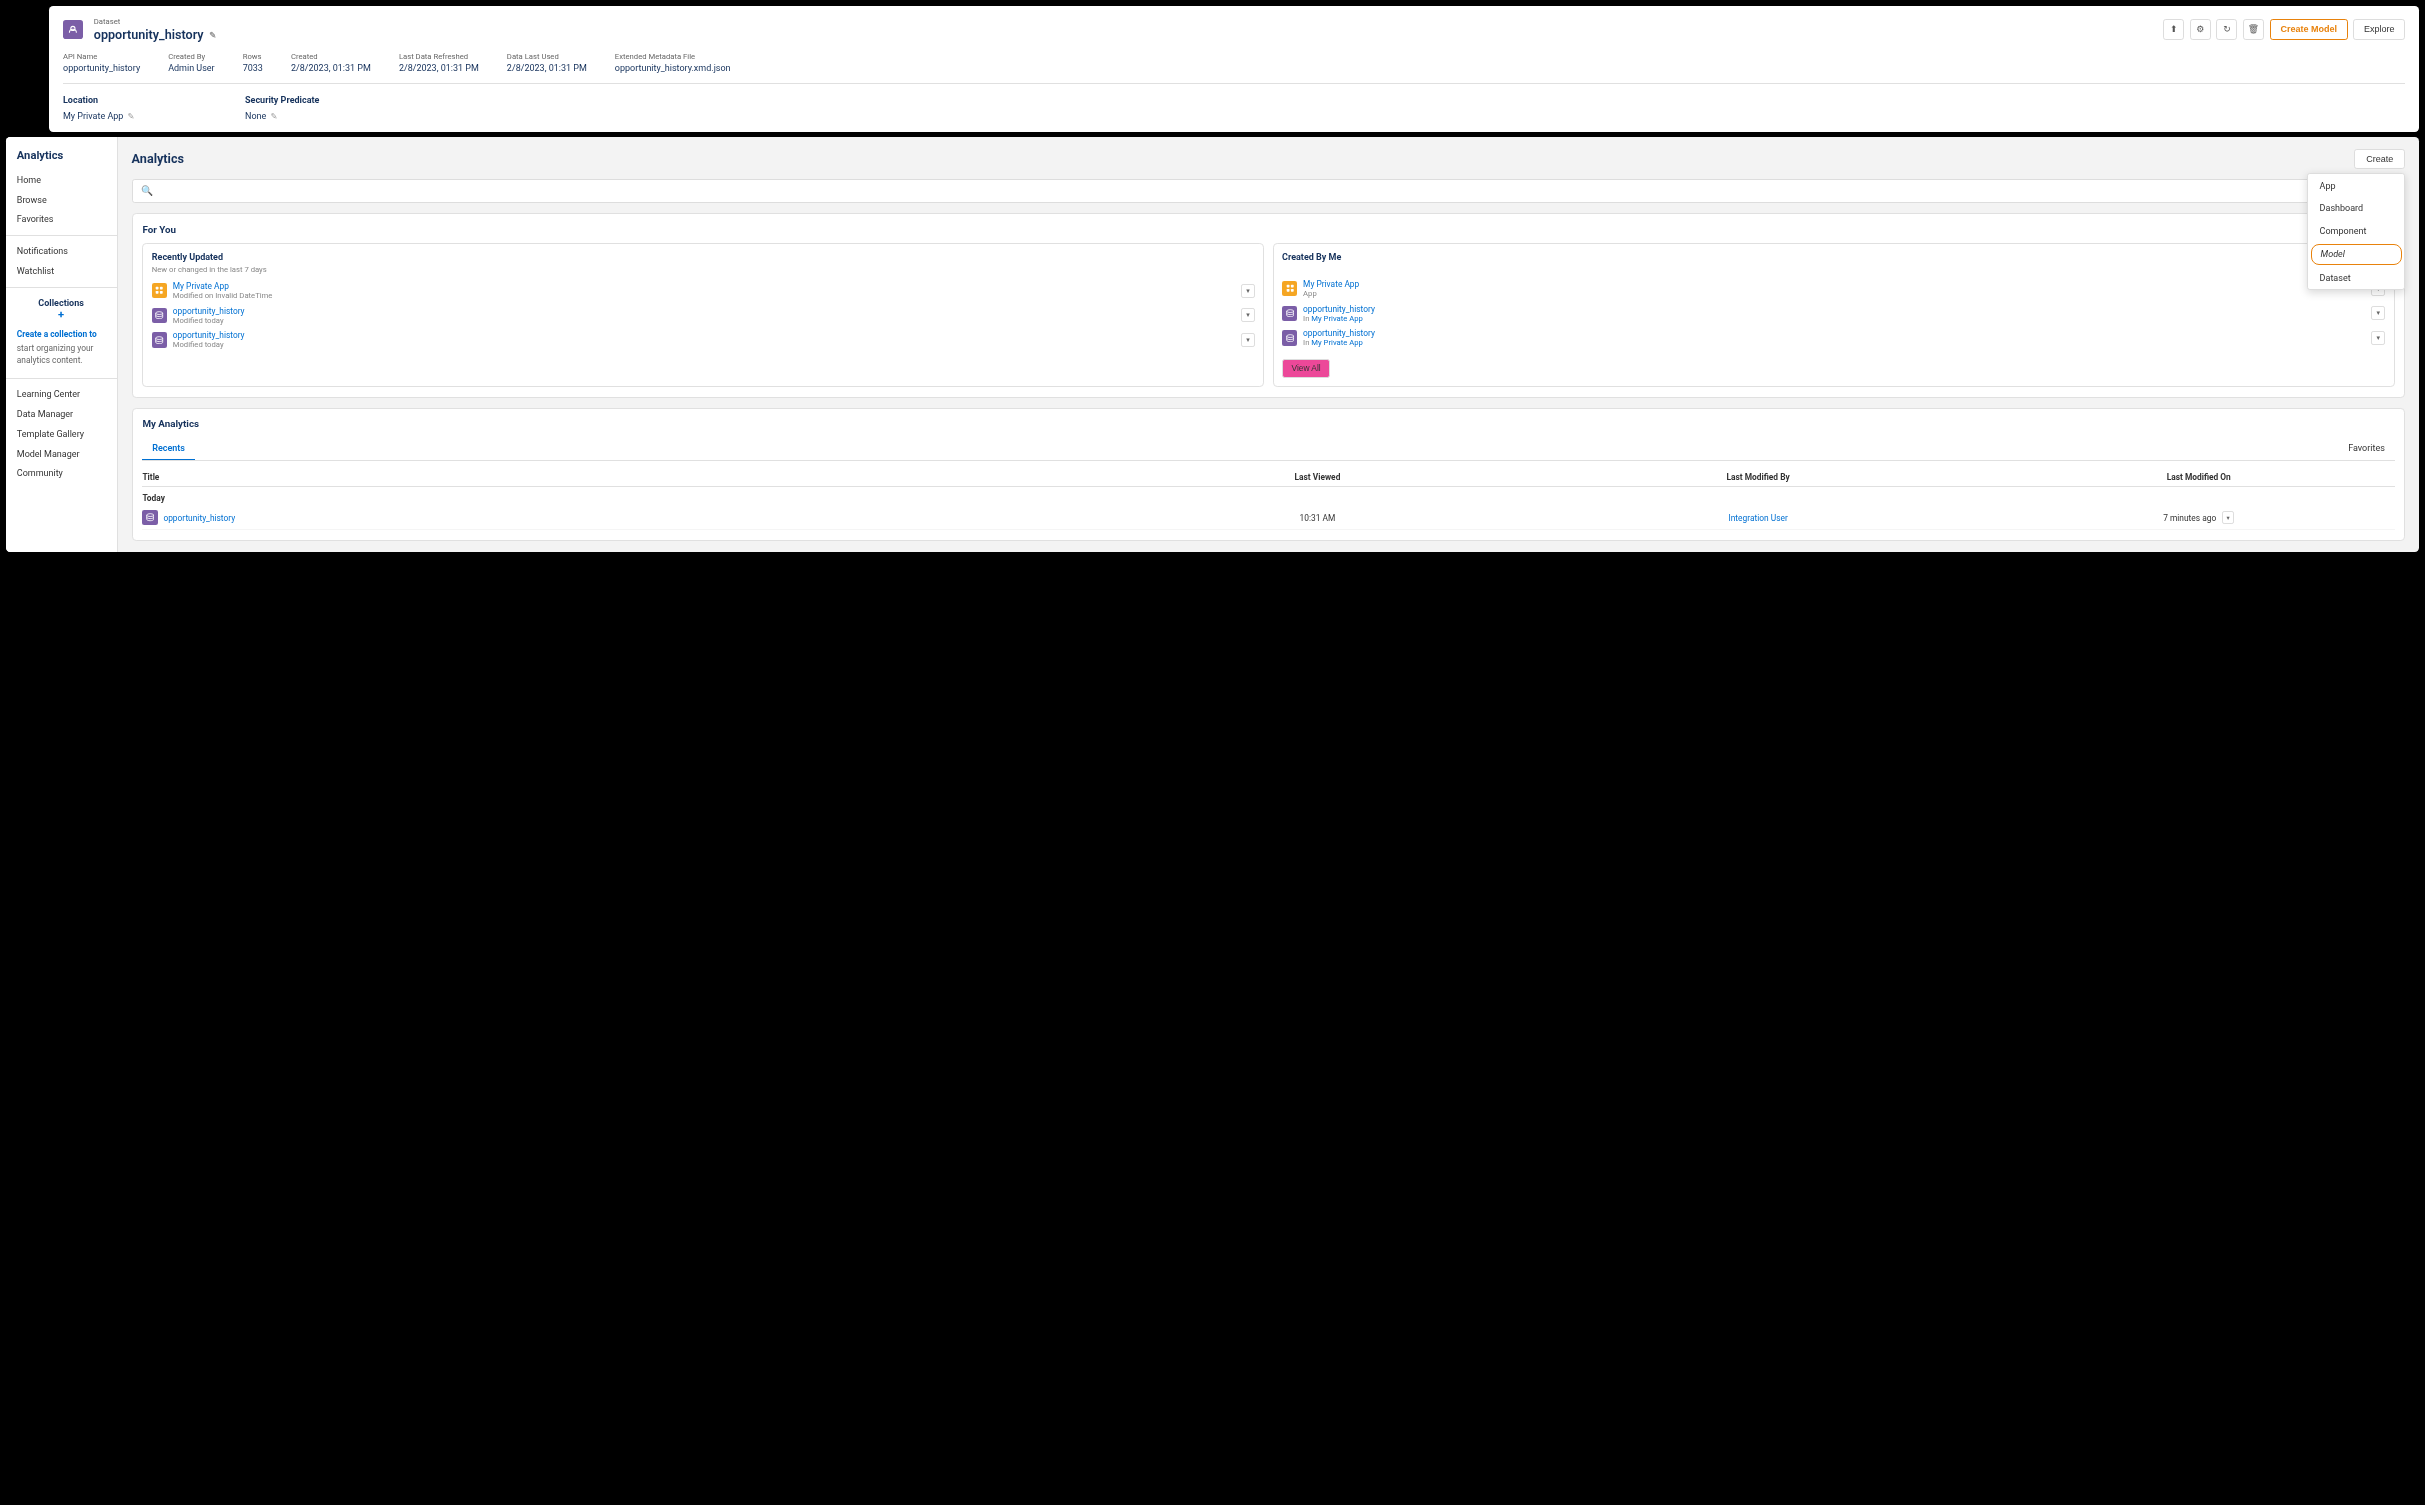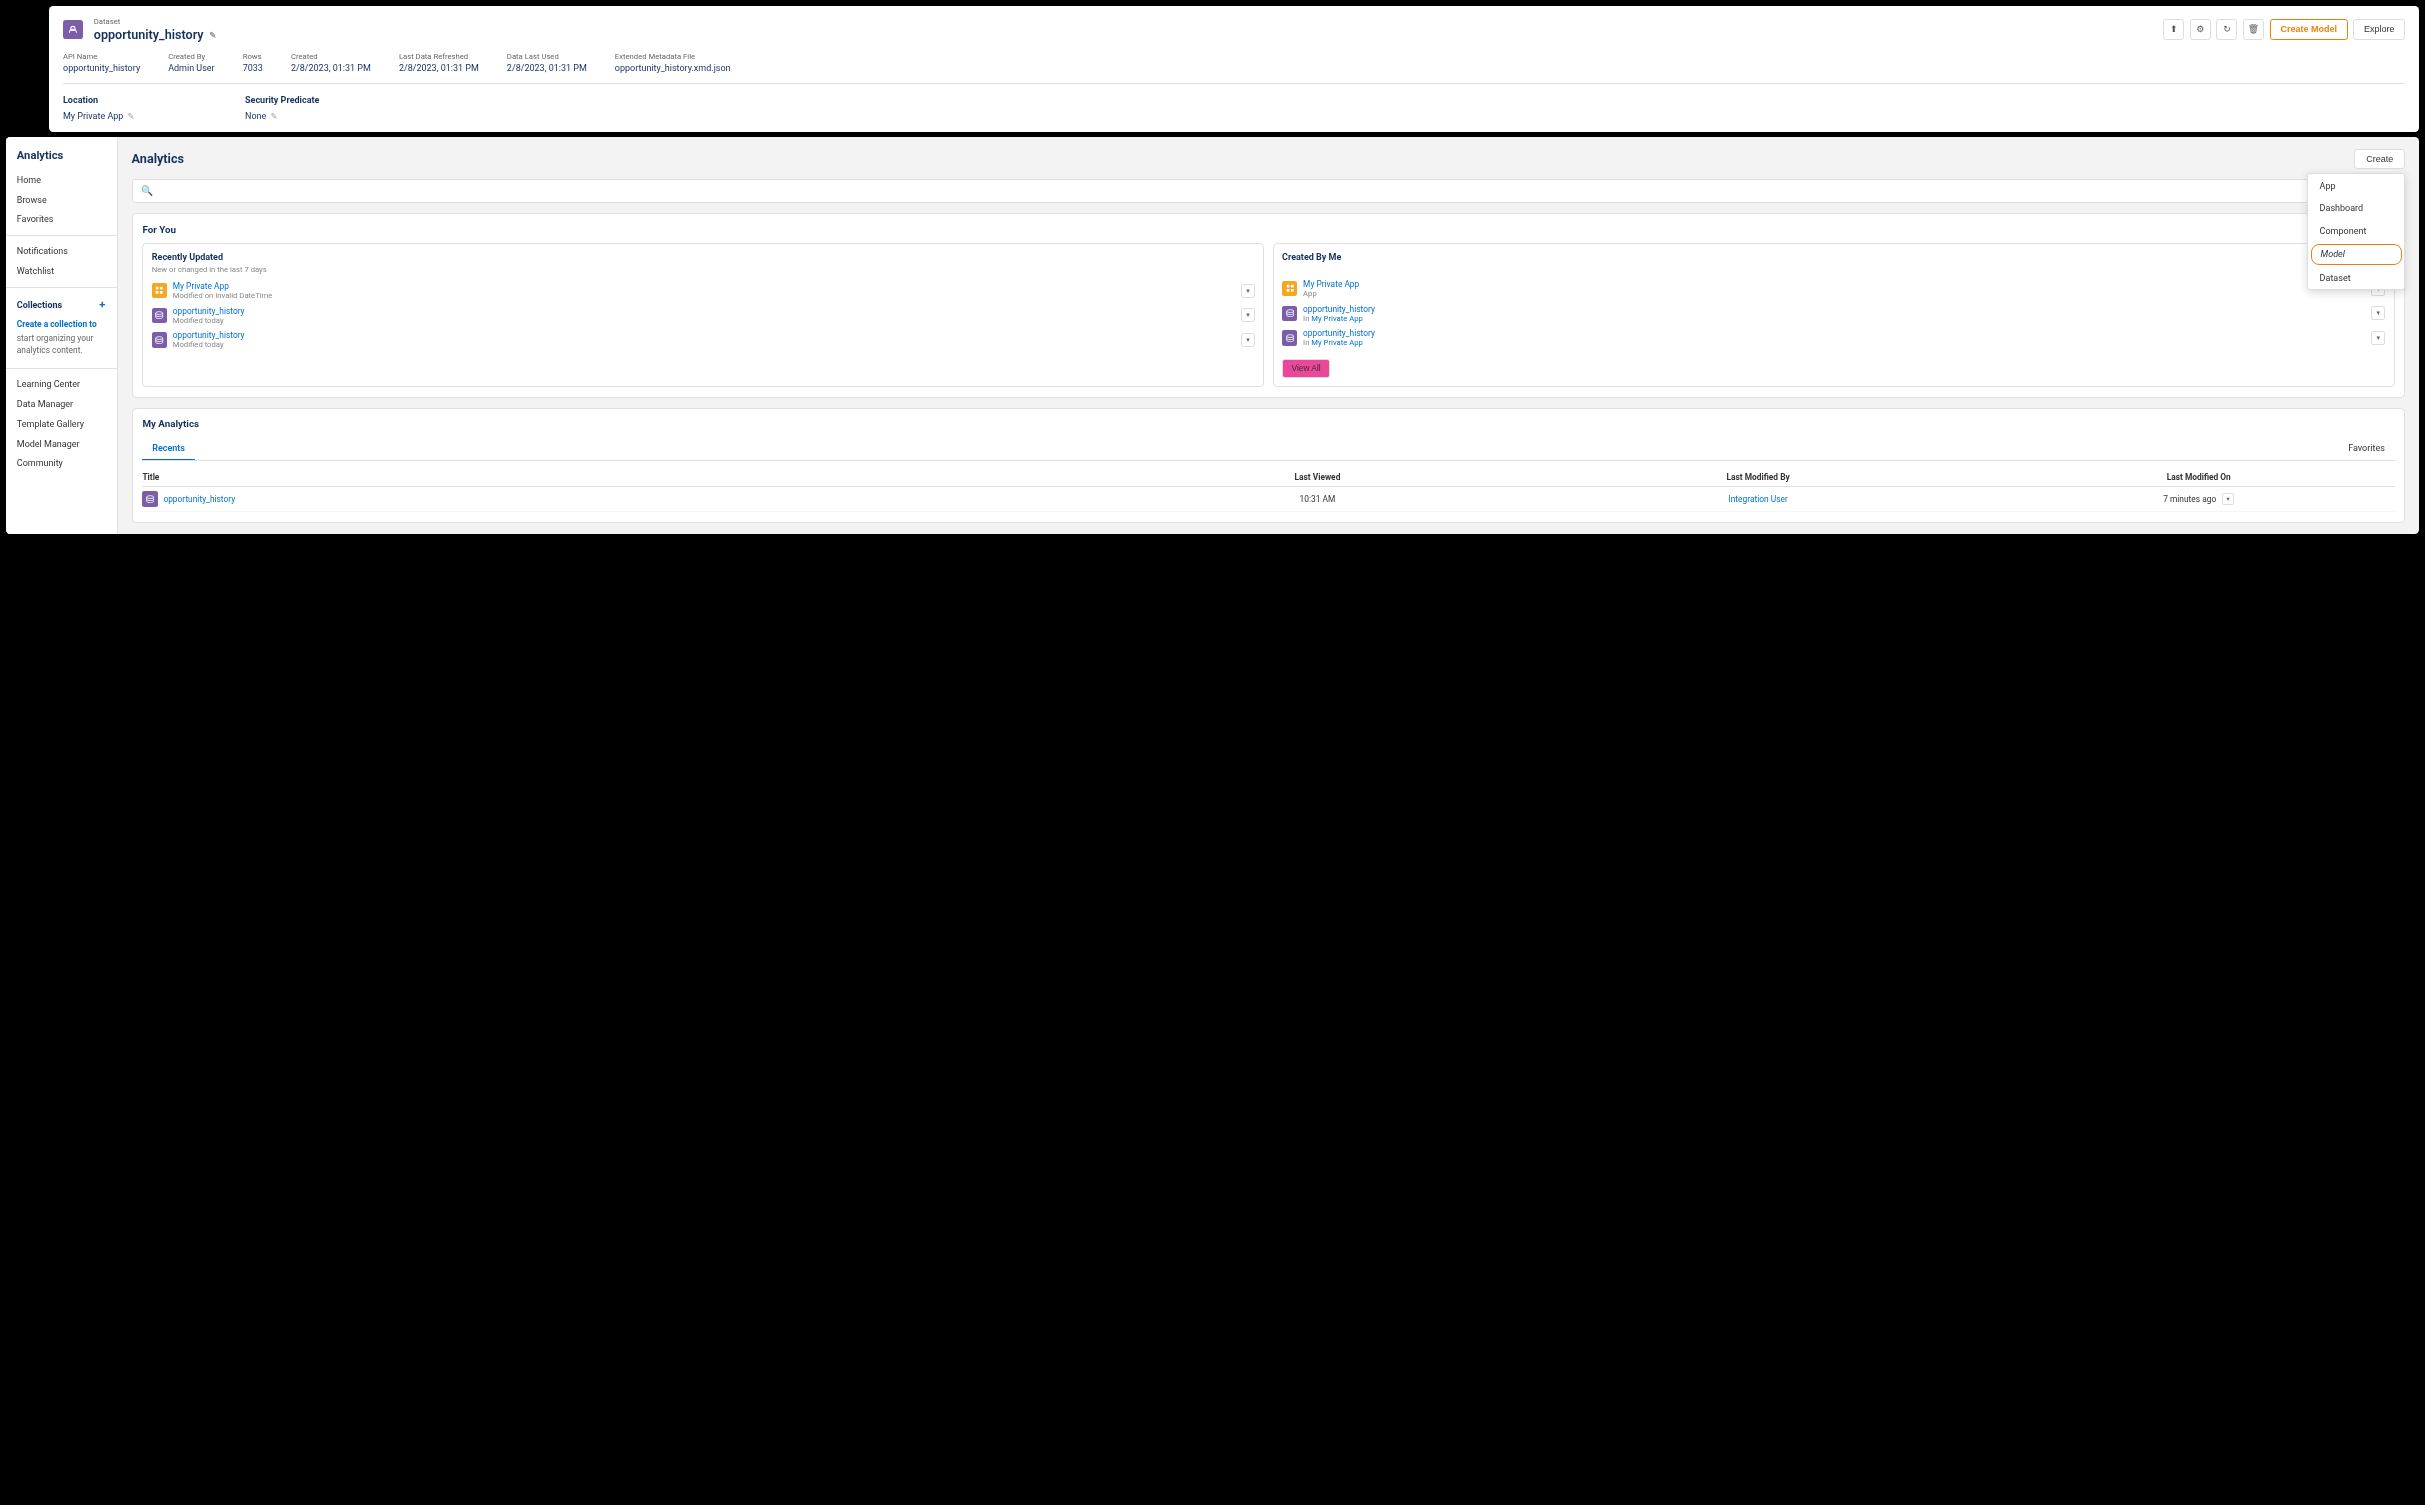--- a/index.html
+++ b/index.html
@@ -157,20 +157,21 @@
     .sidebar-divider {
       border: none;
       border-top: 0.7px solid #e0e0e0;
       margin: 5.6px 0;
     }
     .sidebar-section-title {
       display: flex;
       align-items: center;
       justify-content: space-between;
       padding: 4.9px 11.2px;
+      flex-direction: column;
     }
     .sidebar-section-title span {
       font-size: 9px;
       font-weight: 700;
       color: #16325c;
     }
     .sidebar-section-title .plus-btn {
       color: #0070d2;
       font-size: 11.2px;
       cursor: pointer;
@@ -716,20 +717,21 @@
       <div class="tabs-row">
         <div class="tab active">Recents</div>
         <div class="tab">Favorites</div>
       </div>
       <div class="table-header">
         <div class="col-title table-cell">Title</div>
         <div class="col-last-viewed table-cell">Last Viewed</div>
         <div class="col-last-modified-by table-cell">Last Modified By</div>
         <div class="col-last-modified-on table-cell">Last Modified On</div>
       </div>
+      <div class="table-group-label">Today</div>
       <div class="table-row">
         <div class="table-row-title col-title">
           <div class="item-icon-purple">
             <svg width="8.4" height="8.4" viewBox="0 0 12 12" fill="none">
                 <ellipse cx="6" cy="3" rx="5" ry="2" stroke="white" stroke-width="1.2"></ellipse>
                 <path d="M1 3v3c0 1.1 2.2 2 5 2s5-.9 5-2V3" stroke="white" stroke-width="1.2"></path>
                 <path d="M1 6v3c0 1.1 2.2 2 5 2s5-.9 5-2V6" stroke="white" stroke-width="1.2"></path>
               </svg>
           </div>
           <a class="table-cell-link">opportunity_history</a>

